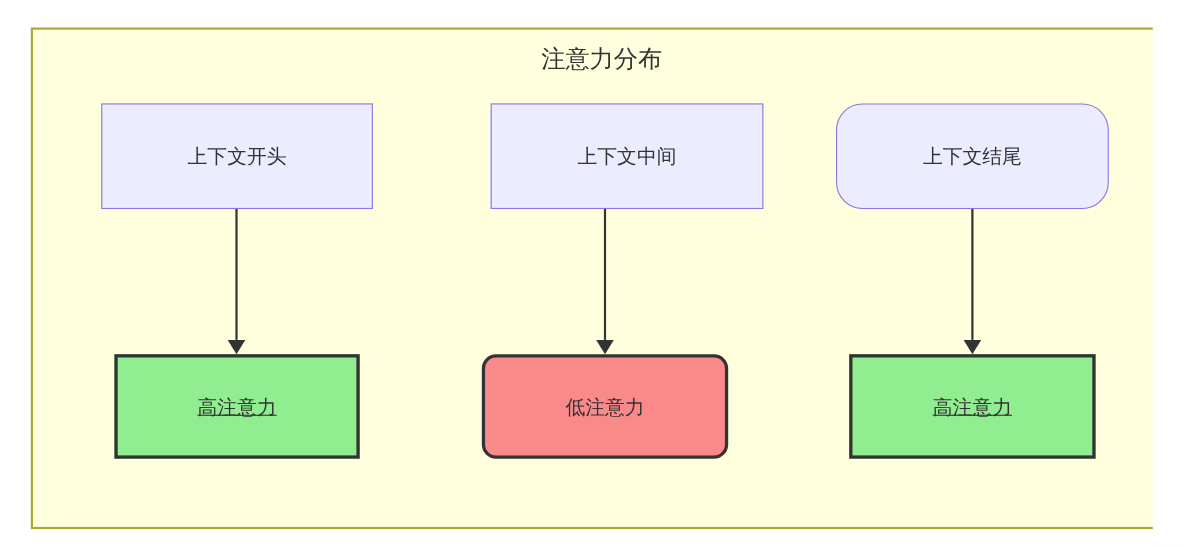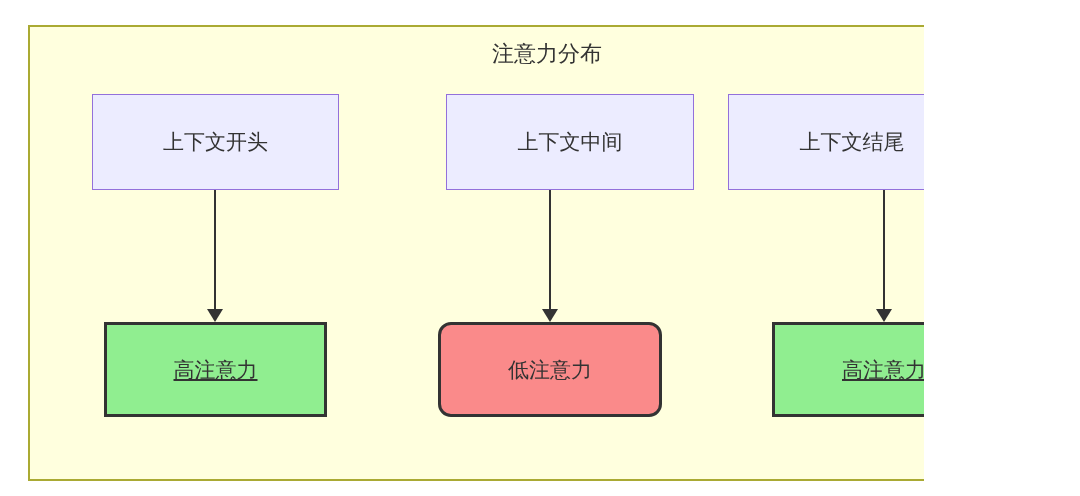--- a/index.html
+++ b/index.html
@@ -3,21 +3,21 @@
 <meta charset="utf-8">
 <style>
   html, body {
     margin: 0;
     padding: 0;
     background: #ffffff;
     font-family: "Liberation Sans", "DejaVu Sans", sans-serif;
   }
   .page {
     position: relative;
-    width: 924px;
+    width: 1048px;
     height: 496px;
     background: #ffffff;
     overflow: hidden;
   }
   .canvas {
     position: absolute;
     left: 28px;
     top: 25px;
     width: 1034px;
     height: 452px;
@@ -32,40 +32,40 @@
     text-align: center;
     font-size: 22px;
     color: var(--text, #333333);
   }
   .node {
     position: absolute;
     display: flex;
     align-items: center;
     justify-content: center;
     box-sizing: border-box;
-    font-size: 21px;
+    font-size: 18px;
     color: var(--text, #333333);
   }
   .source {
     background: var(--source_fill, #ececff);
     border: 1px solid var(--source_border, #9370db);
     top: 67px;
     height: 96px;
   }
   .result {
     border: 3px solid var(--result_border, #333333);
     top: 295px;
     height: 95px;
   }
   .result.high { background: var(--high_fill, #90ee90); text-decoration: underline; }
   .result.low  { background: var(--low_fill,  #fa8a8a); border-radius: 13px; }
 
   .src-a { left: 62px;  width: 247px; }
   .src-b { left: 416px; width: 248px; }
-  .src-c { left: 698px; width: 248px; }
+  .src-c { left: 730px; width: 248px; border-radius: 24px; }
 
   .res-a { left: 74px;  width: 223px; }
   .res-b { left: 408px; width: 224px; }
   .res-c { left: 742px; width: 224px; }
 
   .arrow {
     position: absolute;
     top: 163px;
     width: 16px;
     height: 132px;

